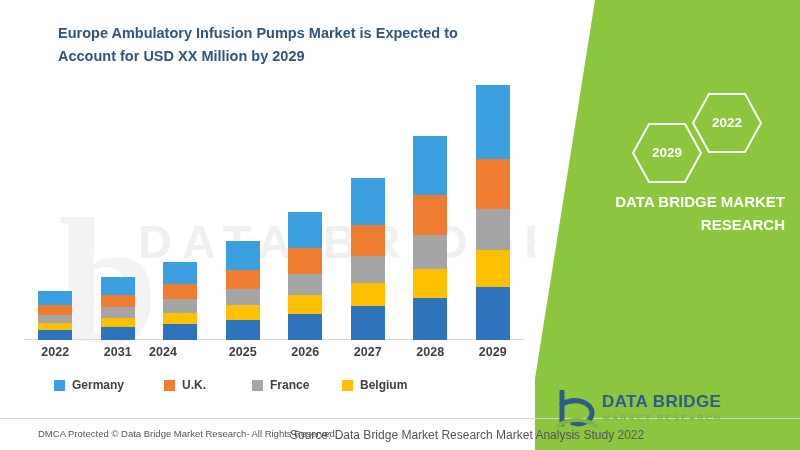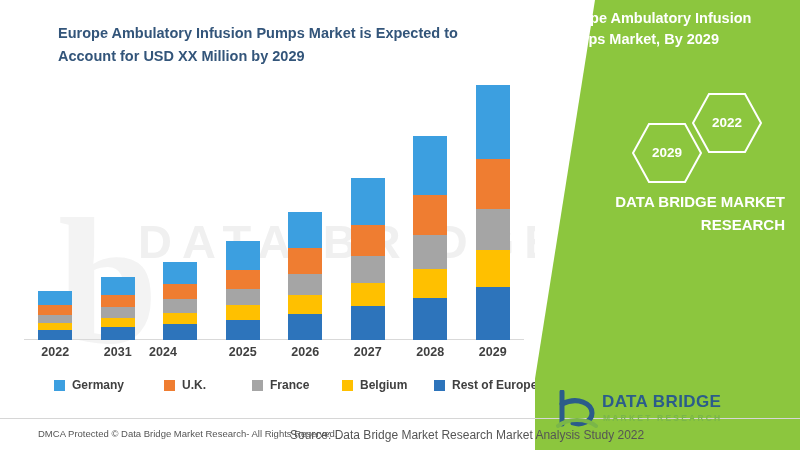--- a/index.html
+++ b/index.html
@@ -150,30 +150,25 @@
           <span class="lg-text">U.K.</span>
         </div>
         <div class="lg-item" style="left: 228px;">
           <span class="lg-box" style="background: rgb(165, 165, 165);"></span>
           <span class="lg-text">France</span>
         </div>
         <div class="lg-item" style="left: 318px;">
           <span class="lg-box" style="background: rgb(255, 192, 0);"></span>
           <span class="lg-text">Belgium</span>
         </div>
-        <div class="lg-item" style="left: 410px;">
-          <span class="lg-box" style="background: rgb(45, 116, 187);"></span>
-          <span class="lg-text">Rest of Europe</span>
-        </div>
       </div>
   </div>
 
   <div class="right-panel">
     <div class="panel-diagonal"></div>
-    <div class="panel-title">Europe Ambulatory Infusion Pumps Market, By 2029</div>
 
     <div class="hexwrap">
       <div class="hex" style="left:68px;top:0px;">
         <svg width="72" height="62" viewBox="0 0 72 62">
             <polygon points="18,2 54,2 70,31 54,60 18,60 2,31" fill="none" stroke="#ffffff" stroke-width="2"></polygon>
           </svg>
       </div>
       <div class="hexlabel" style="left:68px;top:23px;">2022</div>
 
       <div class="hex" style="left:8px;top:30px;">

